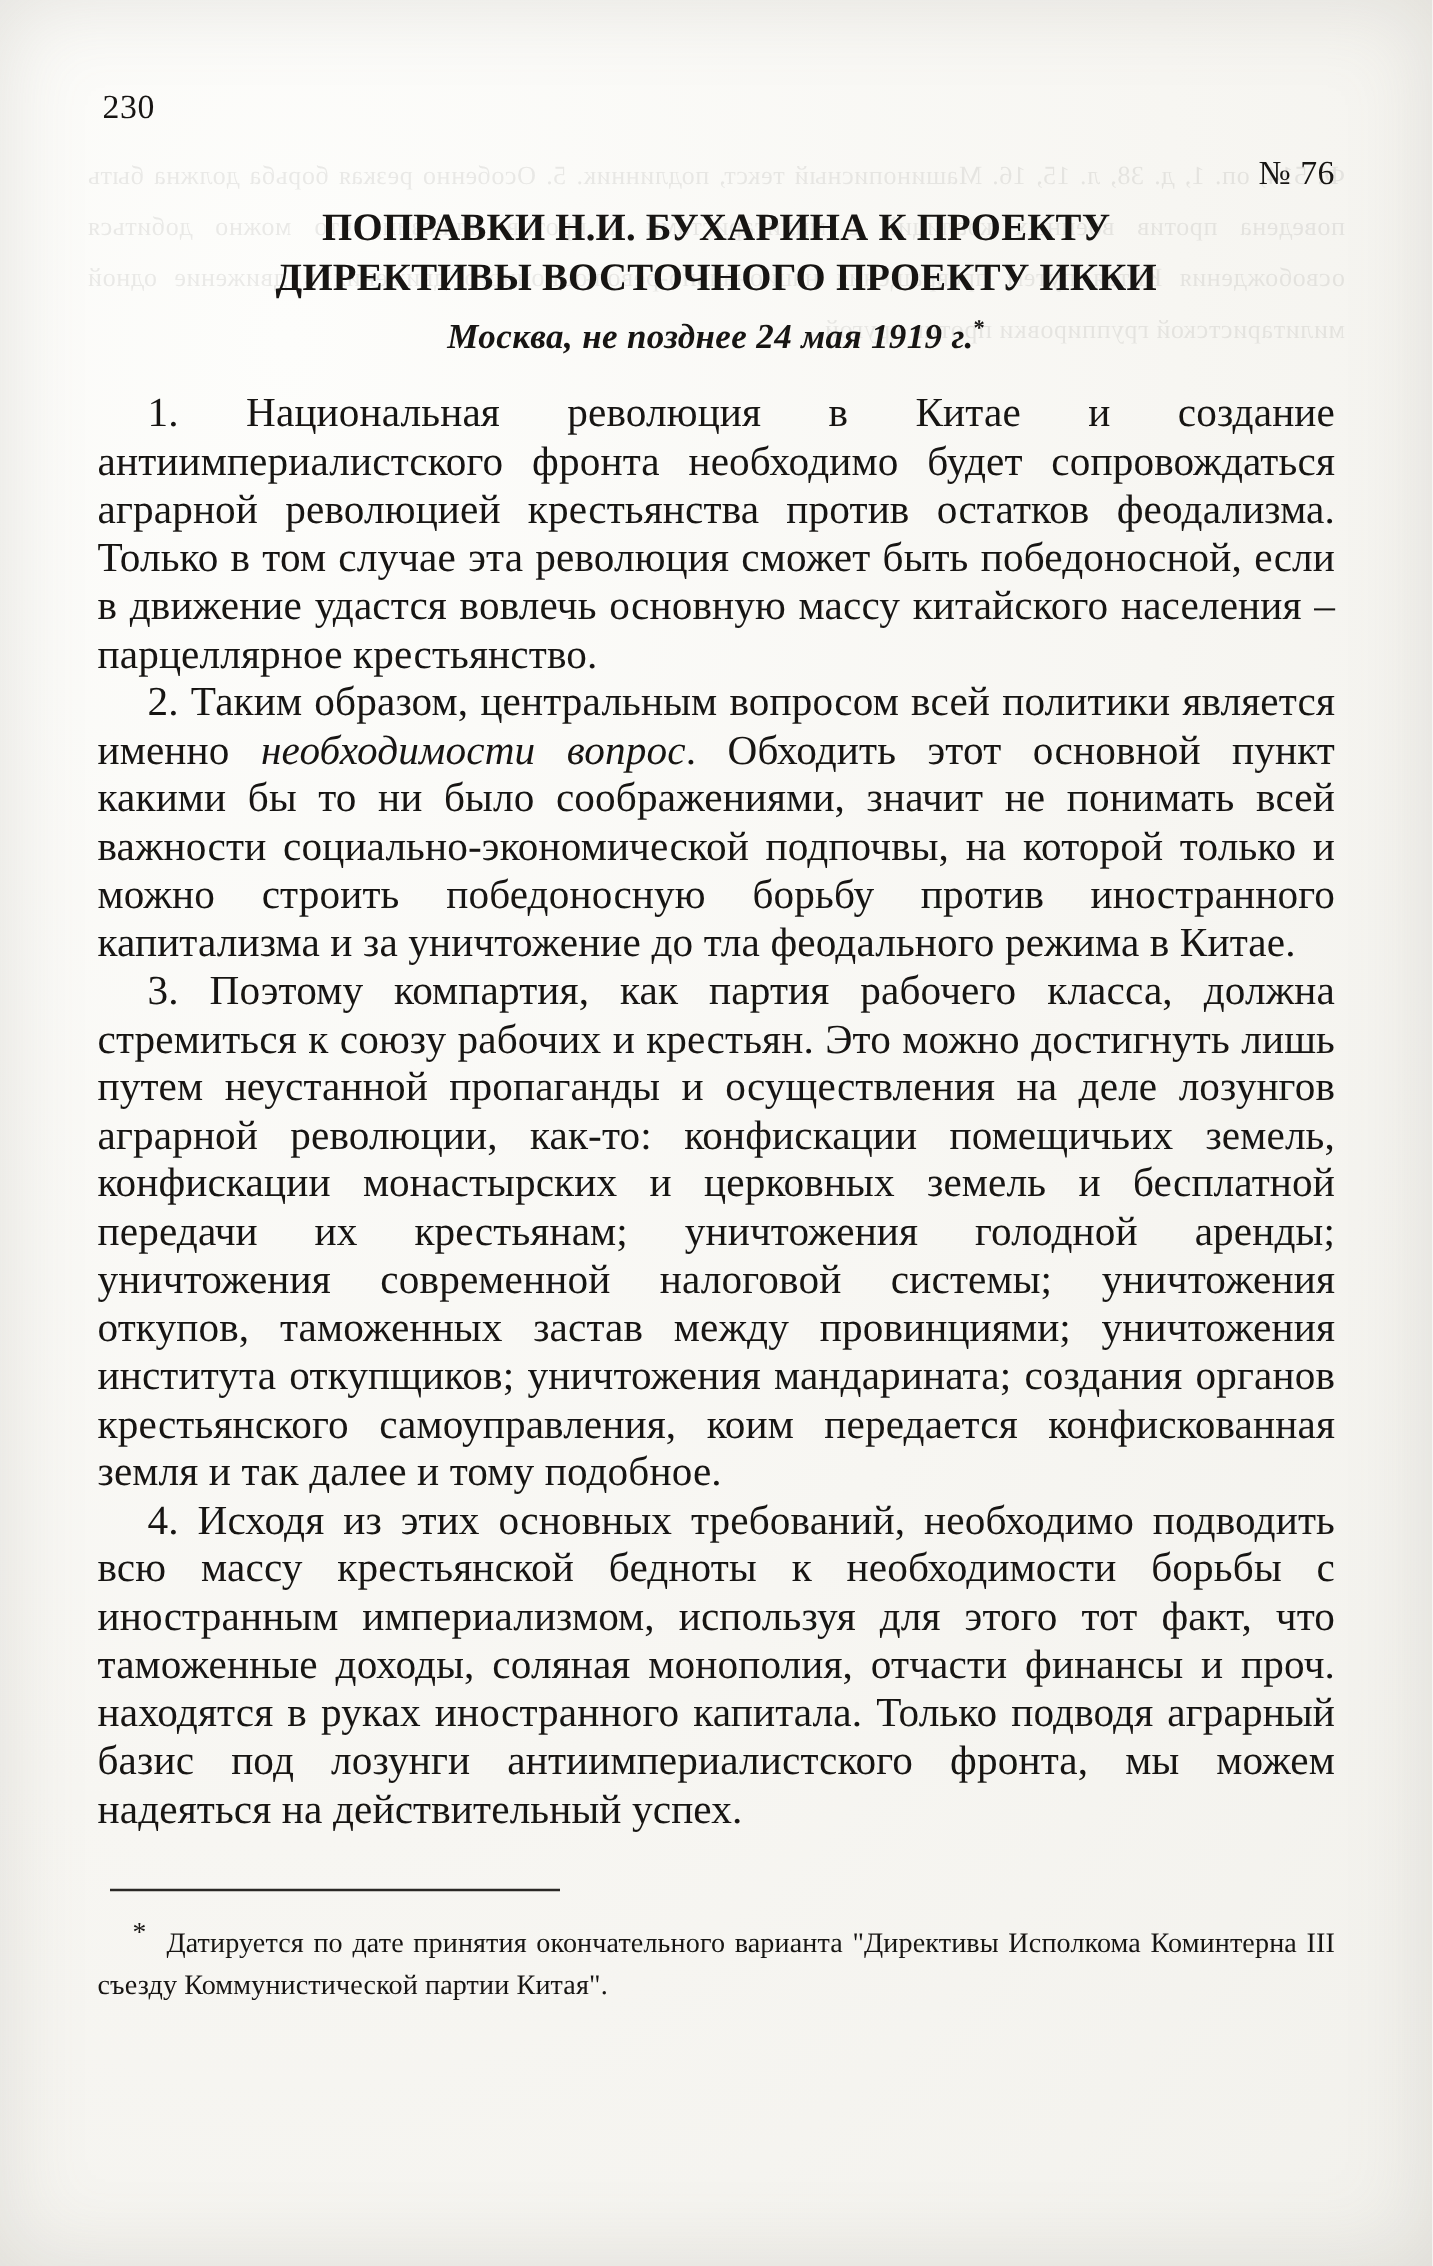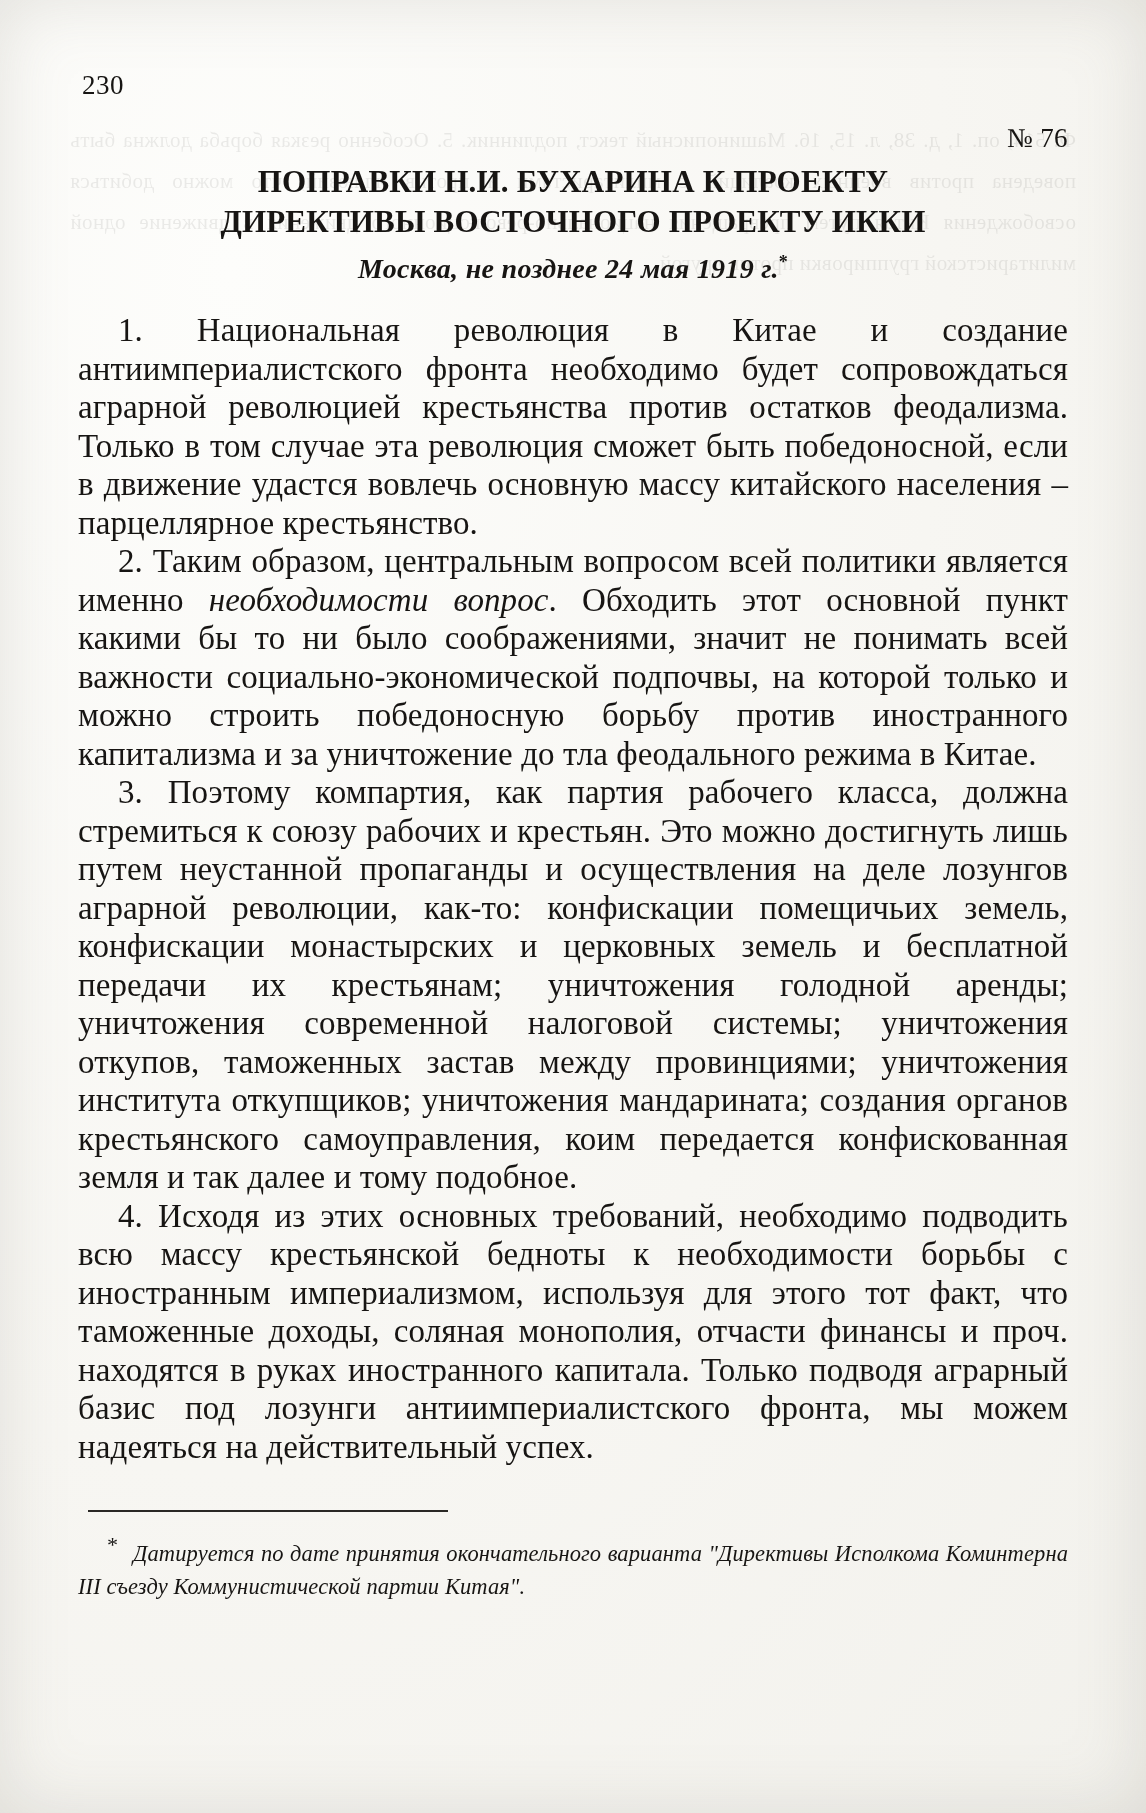--- a/index.html
+++ b/index.html
@@ -119,21 +119,20 @@
     height: 2px;
     background: #2a2825;
     margin: 44px 0 16px 10px;
   }
 
   .footnote {
     font-size: 22.5px;
     line-height: 33px;
     text-align: justify;
     letter-spacing: 0.1px;
-    font-style: italic;
   }
   .footnote .star {
     font-size: 22px;
     vertical-align: super;
     margin-left: 28px;
     margin-right: 16px;
   }
 
   
   .vignette {

